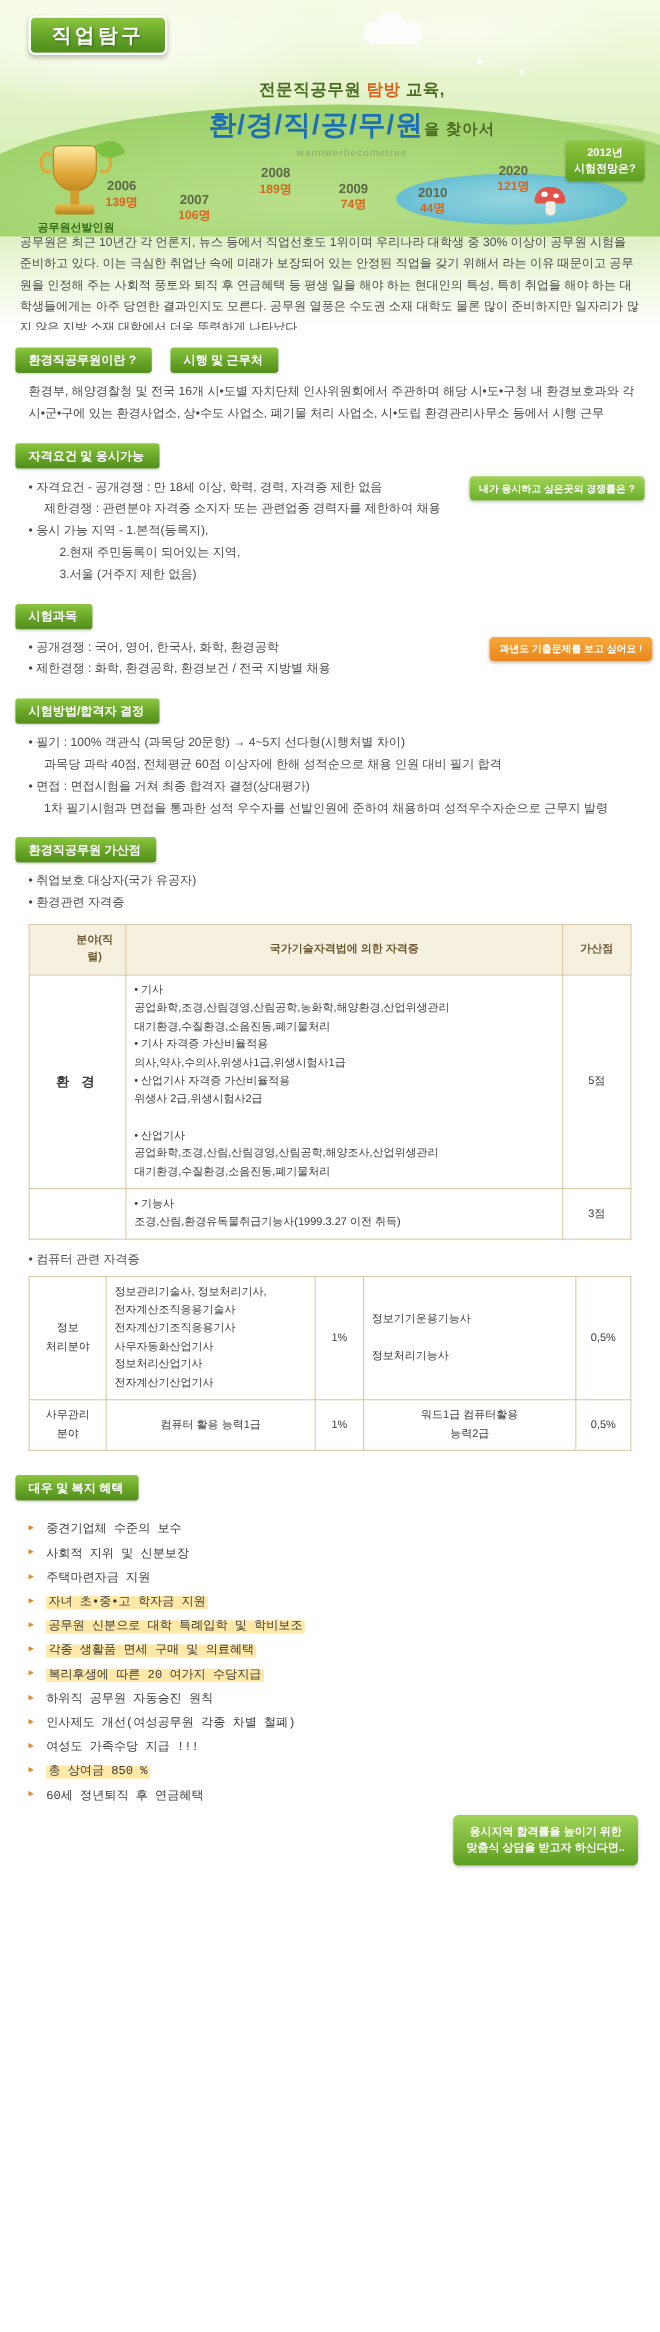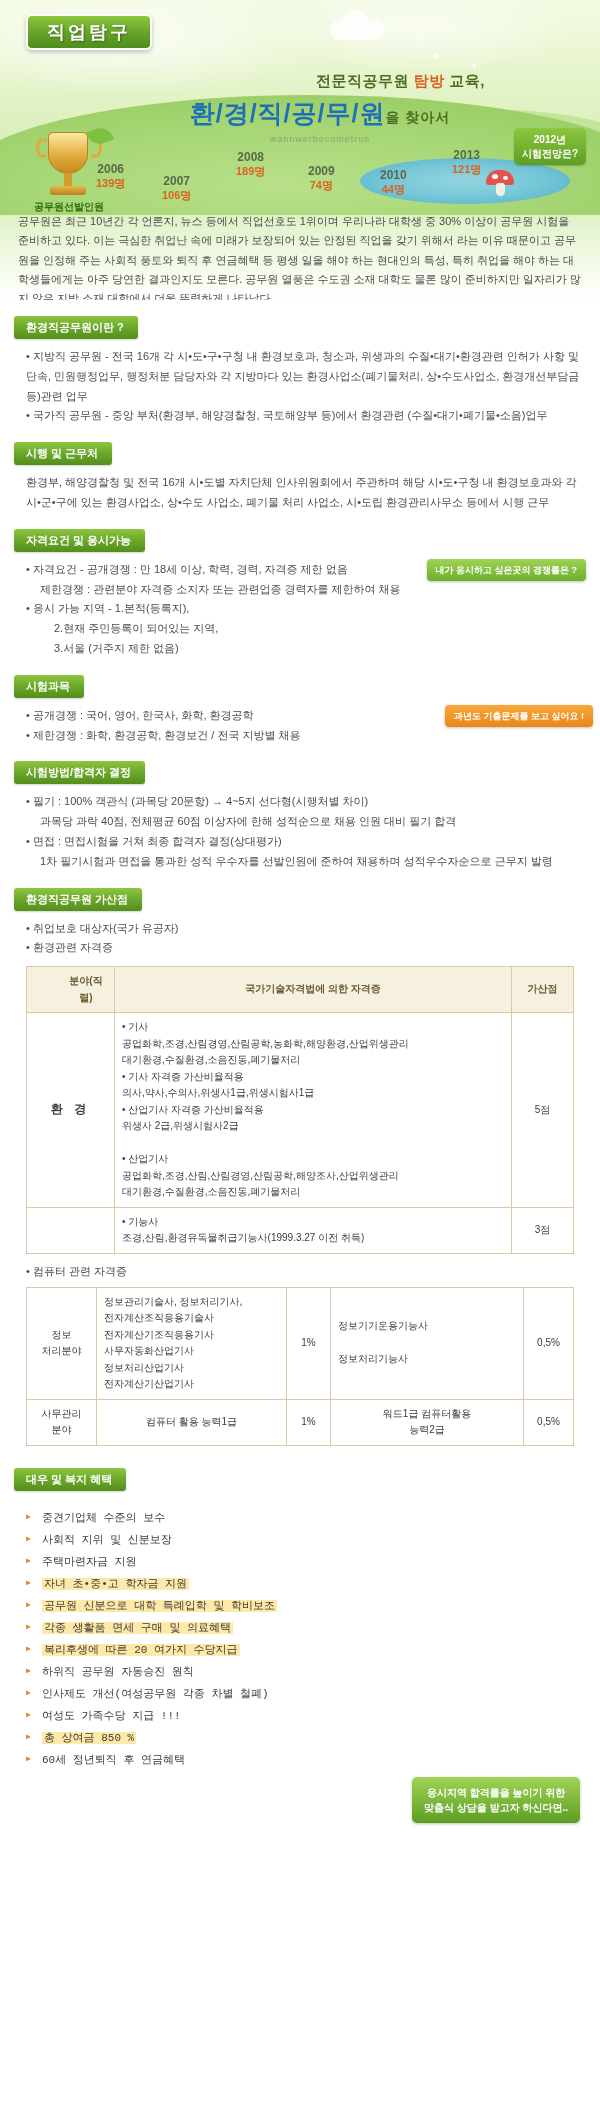--- a/index.html
+++ b/index.html
@@ -94,21 +94,21 @@
     display: flex; align-items: center; justify-content: center;
   }
   .title-tab span {
     color: #ffffff; font-size: 18px; font-weight: bold; letter-spacing: 3px;
     text-shadow: 1px 1px 2px rgba(0,0,0,0.35);
   }
 
   .headline {
     position: absolute; left: 155px; top: 72px; width: 330px; text-align: center;
   }
-  .headline .l1 { font-size: 15px; color: #4b6b20; font-weight: bold; letter-spacing: .5px; text-align: right;}
+  .headline .l1 { font-size: 15px; color: #4b6b20; font-weight: bold; letter-spacing: .5px;}
   .headline .l1 .accent { color: #d8641e; }
   .headline .l2 { margin-top: 6px; font-size: 25px; font-weight: bold; color: #2f6f13; letter-spacing: 1px;}
   .headline .l2 .blue { color: #1d6fb8; }
   .headline .l2 .small { font-size: 14px; color: #4b6b20; }
   .headline .url { margin-top: 4px; font-size: 9px; color: #8aa86a; letter-spacing: 1px;}
 
   .trophy {
     position: absolute; left: 30px; top: 128px; width: 78px; height: 96px;
   }
   .trophy .cup {
@@ -294,37 +294,33 @@
       </div>
       <div class="year-item" style="left:212px; top:28px;">
         <div class="y">2009</div>
         <div class="n">74명</div>
       </div>
       <div class="year-item" style="left:284px; top:32px;">
         <div class="y">2010</div>
         <div class="n">44명</div>
       </div>
       <div class="year-item" style="left:356px; top:12px;">
-        <div class="y">2013</div>
+        <div class="y">2020</div>
         <div class="n">121명</div>
       </div>
     </div>
 
     <div class="badge-green" style="white-space:pre-line;">2012년
 시험전망은?</div>
 
     <div class="intro-box">공무원은 최근 10년간 각 언론지, 뉴스 등에서 직업선호도 1위이며 우리나라 대학생 중 30% 이상이 공무원 시험을 준비하고 있다. 이는 극심한 취업난 속에 미래가 보장되어 있는 안정된 직업을 갖기 위해서 라는 이유 때문이고 공무원을 인정해 주는 사회적 풍토와 퇴직 후 연금혜택 등 평생 일을 해야 하는 현대인의 특성, 특히 취업을 해야 하는 대학생들에게는 아주 당연한 결과인지도 모른다. 공무원 열풍은 수도권 소재 대학도 물론 많이 준비하지만 일자리가 많지 않은 지방 소재 대학에서 더욱 뚜렷하게 나타났다.</div>
   </div>
 
   
   <div class="sec-head">환경직공무원이란 ?</div>
-  <div class="sec-body">
-    <span class="bullet">• 지방직 공무원 - 전국 16개 각 시•도•구•구청 내 환경보호과, 청소과, 위생과의 수질•대기•환경관련 인허가 사항 및 단속, 민원행정업무, 행정처분 담당자와 각 지방마다 있는 환경사업소(폐기물처리, 상•수도사업소, 환경개선부담금등)관련 업무</span>
-    <span class="bullet">• 국가직 공무원 - 중앙 부처(환경부, 해양경찰청, 국토해양부 등)에서 환경관련 (수질•대기•폐기물•소음)업무</span>
-  </div>
 
   
   <div class="sec-head">시행 및 근무처</div>
   <div class="sec-body">
     <span class="bullet">환경부, 해양경찰청 및 전국 16개 시•도별 자치단체 인사위원회에서 주관하며 해당 시•도•구청 내 환경보호과와 각 시•군•구에 있는 환경사업소, 상•수도 사업소, 폐기물 처리 사업소, 시•도립 환경관리사무소 등에서 시행 근무</span>
   </div>
 
   
   <div class="rel">
     <div class="sec-head">자격요건 및 응시가능</div>

